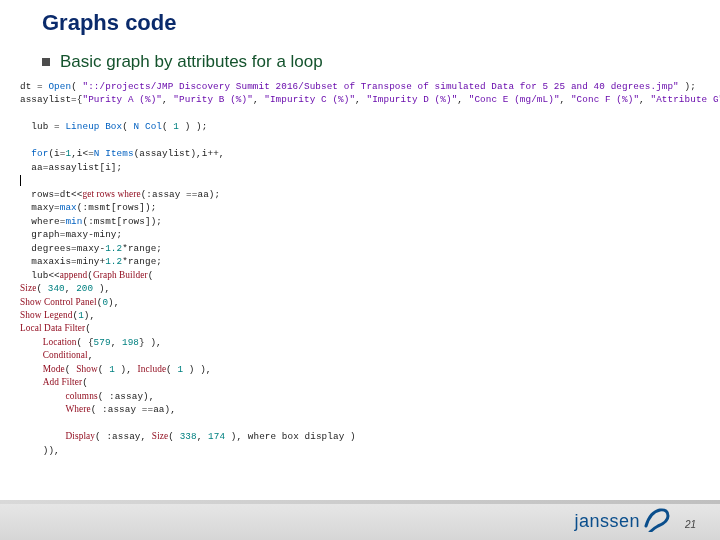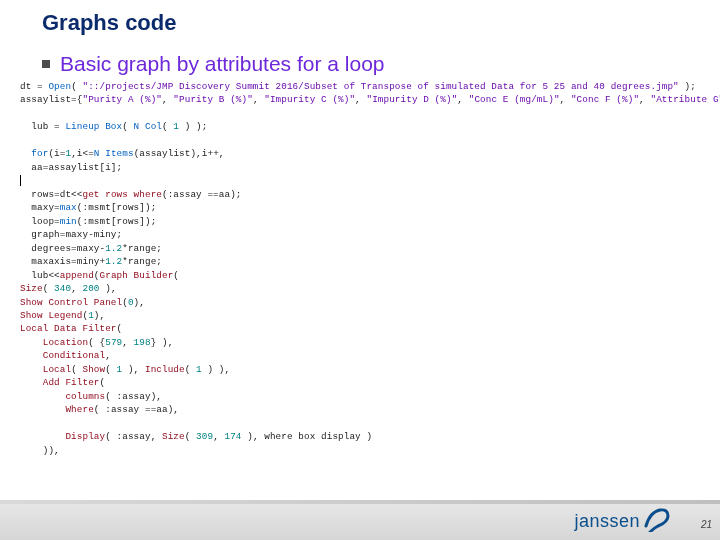--- a/index.html
+++ b/index.html
@@ -33,37 +33,37 @@
     display: flex;
     align-items: center;
     gap: 10px;
   }
   .bullet-square {
     width: 8px;
     height: 8px;
     background: #4c4c4c;
   }
   .bullet-text {
-    font-size: 21px;
-    color: #6d28d9;
+    font-size: 17px;
+    color: #14532d;
   }
   .code-block {
     position: absolute;
     left: 20px;
     top: 80px;
     right: 10px;
     font-family: "Courier New", monospace;
     font-size: 9.3px;
     line-height: 1.45;
     color: #222;
     white-space: pre;
     letter-spacing: 0.1px;
   }
   .kw-blue   { color: #0060c0; }
-  .kw-red    { color: #920e20; }
+  .kw-red    { color: #920e20; font-family: Liberation Serif, serif; }
   .kw-teal   { color: #008080; }
   .kw-purple { color: #6a0dad; }
 
   .cursor-caret {
     display: inline-block;
     width: 1px;
     height: 11px;
     border-left: 1px solid #000;
     vertical-align: middle;
   }
@@ -82,21 +82,21 @@
     background: linear-gradient(to bottom, #e6e6e6 0%, #d6d6d6 100%);
   }
   .footer-accent {
     position: absolute;
     left: 0; right: 0; bottom: 36px;
     height: 4px;
     background: linear-gradient(to right, #d9d9d9, #bfbfbf);
   }
   .page-num {
     position: absolute;
-    right: 8px;
+    right: 24px;
     bottom: 10px;
     font-size: 10px;
     color: #444;
     font-style: italic;
   }
   .logo {
     position: absolute;
     right: 50px;
     bottom: 8px;
     display: flex;
@@ -129,37 +129,37 @@
   <div class="code-block"><span>dt = </span><span class="kw-blue">Open</span><span>( </span><span class="kw-purple">"::/projects/JMP Discovery Summit 2016/Subset of Transpose of simulated Data for 5 25 and 40 degrees.jmp"</span><span> );</span>
 <span>assaylist={</span><span class="kw-purple">"Purity A (%)"</span><span>, </span><span class="kw-purple">"Purity B (%)"</span><span>, </span><span class="kw-purple">"Impurity C (%)"</span><span>, </span><span class="kw-purple">"Impurity D (%)"</span><span>, </span><span class="kw-purple">"Conc E (mg/mL)"</span><span>, </span><span class="kw-purple">"Conc F (%)"</span><span>, </span><span class="kw-purple">"Attribute G"</span>
 
 <span>  lub = </span><span class="kw-blue">Lineup Box</span><span>( </span><span class="kw-blue">N Col</span><span>( </span><span class="kw-teal">1</span><span> ) );</span>
 
 <span>  </span><span class="kw-blue">for</span><span>(i=</span><span class="kw-teal">1</span><span>,i&lt;=</span><span class="kw-blue">N Items</span><span>(assaylist),i++,</span>
 <span>  aa=assaylist[i];</span>
 <span class="cursor-caret"></span>
 <span>  rows=dt&lt;&lt;</span><span class="kw-red">get rows where</span><span>(:assay ==aa);</span>
 <span>  maxy=</span><span class="kw-blue">max</span><span>(:msmt[rows]);</span>
-<span>  loop=</span><span class="kw-blue">min</span><span>(:msmt[rows]);</span>
+<span>  where=</span><span class="kw-blue">min</span><span>(:msmt[rows]);</span>
 <span>  graph=maxy-miny;</span>
 <span>  degrees=maxy-</span><span class="kw-teal">1.2</span><span>*range;</span>
 <span>  maxaxis=miny+</span><span class="kw-teal">1.2</span><span>*range;</span>
 <span>  lub&lt;&lt;</span><span class="kw-red">append</span><span>(</span><span class="kw-red">Graph Builder</span><span>(</span>
 <span class="kw-red">Size</span><span>( </span><span class="kw-teal">340</span><span>, </span><span class="kw-teal">200</span><span> ),</span>
 <span class="kw-red">Show Control Panel</span><span>(</span><span class="kw-teal">0</span><span>),</span>
 <span class="kw-red">Show Legend</span><span>(</span><span class="kw-teal">1</span><span>),</span>
 <span class="kw-red">Local Data Filter</span><span>(</span>
 <span>    </span><span class="kw-red">Location</span><span>( {</span><span class="kw-teal">579</span><span>, </span><span class="kw-teal">198</span><span>} ),</span>
 <span>    </span><span class="kw-red">Conditional</span><span>,</span>
-<span>    </span><span class="kw-red">Local</span><span>( </span><span class="kw-red">Show</span><span>( </span><span class="kw-teal">1</span><span> ), </span><span class="kw-red">Include</span><span>( </span><span class="kw-teal">1</span><span> ) ),</span>
+<span>    </span><span class="kw-red">Mode</span><span>( </span><span class="kw-red">Show</span><span>( </span><span class="kw-teal">1</span><span> ), </span><span class="kw-red">Include</span><span>( </span><span class="kw-teal">1</span><span> ) ),</span>
 <span>    </span><span class="kw-red">Add Filter</span><span>(</span>
 <span>        </span><span class="kw-red">columns</span><span>( :assay),</span>
 <span>        </span><span class="kw-red">Where</span><span>( :assay ==aa),</span>
 
-<span>        </span><span class="kw-red">Display</span><span>( :assay, </span><span class="kw-red">Size</span><span>( </span><span class="kw-teal">309</span><span>, </span><span class="kw-teal">174</span><span> ), where box display )</span>
+<span>        </span><span class="kw-red">Display</span><span>( :assay, </span><span class="kw-red">Size</span><span>( </span><span class="kw-teal">338</span><span>, </span><span class="kw-teal">174</span><span> ), where box display )</span>
 <span>    )),</span></div>
 
   <div class="footer">
     <div class="footer-accent"></div>
     <div class="footer-band"></div>
     <div class="logo">
       <span class="logo-text">janssen</span>
       <span class="logo-mark">
         <svg width="26" height="26" viewBox="0 0 26 26">
           <path d="M2 20 Q6 6 16 4 Q24 3 24 10 Q24 16 14 20 Q10 22 6 26" stroke="#0a4e8c" stroke-width="3" fill="none" stroke-linecap="round"></path>

